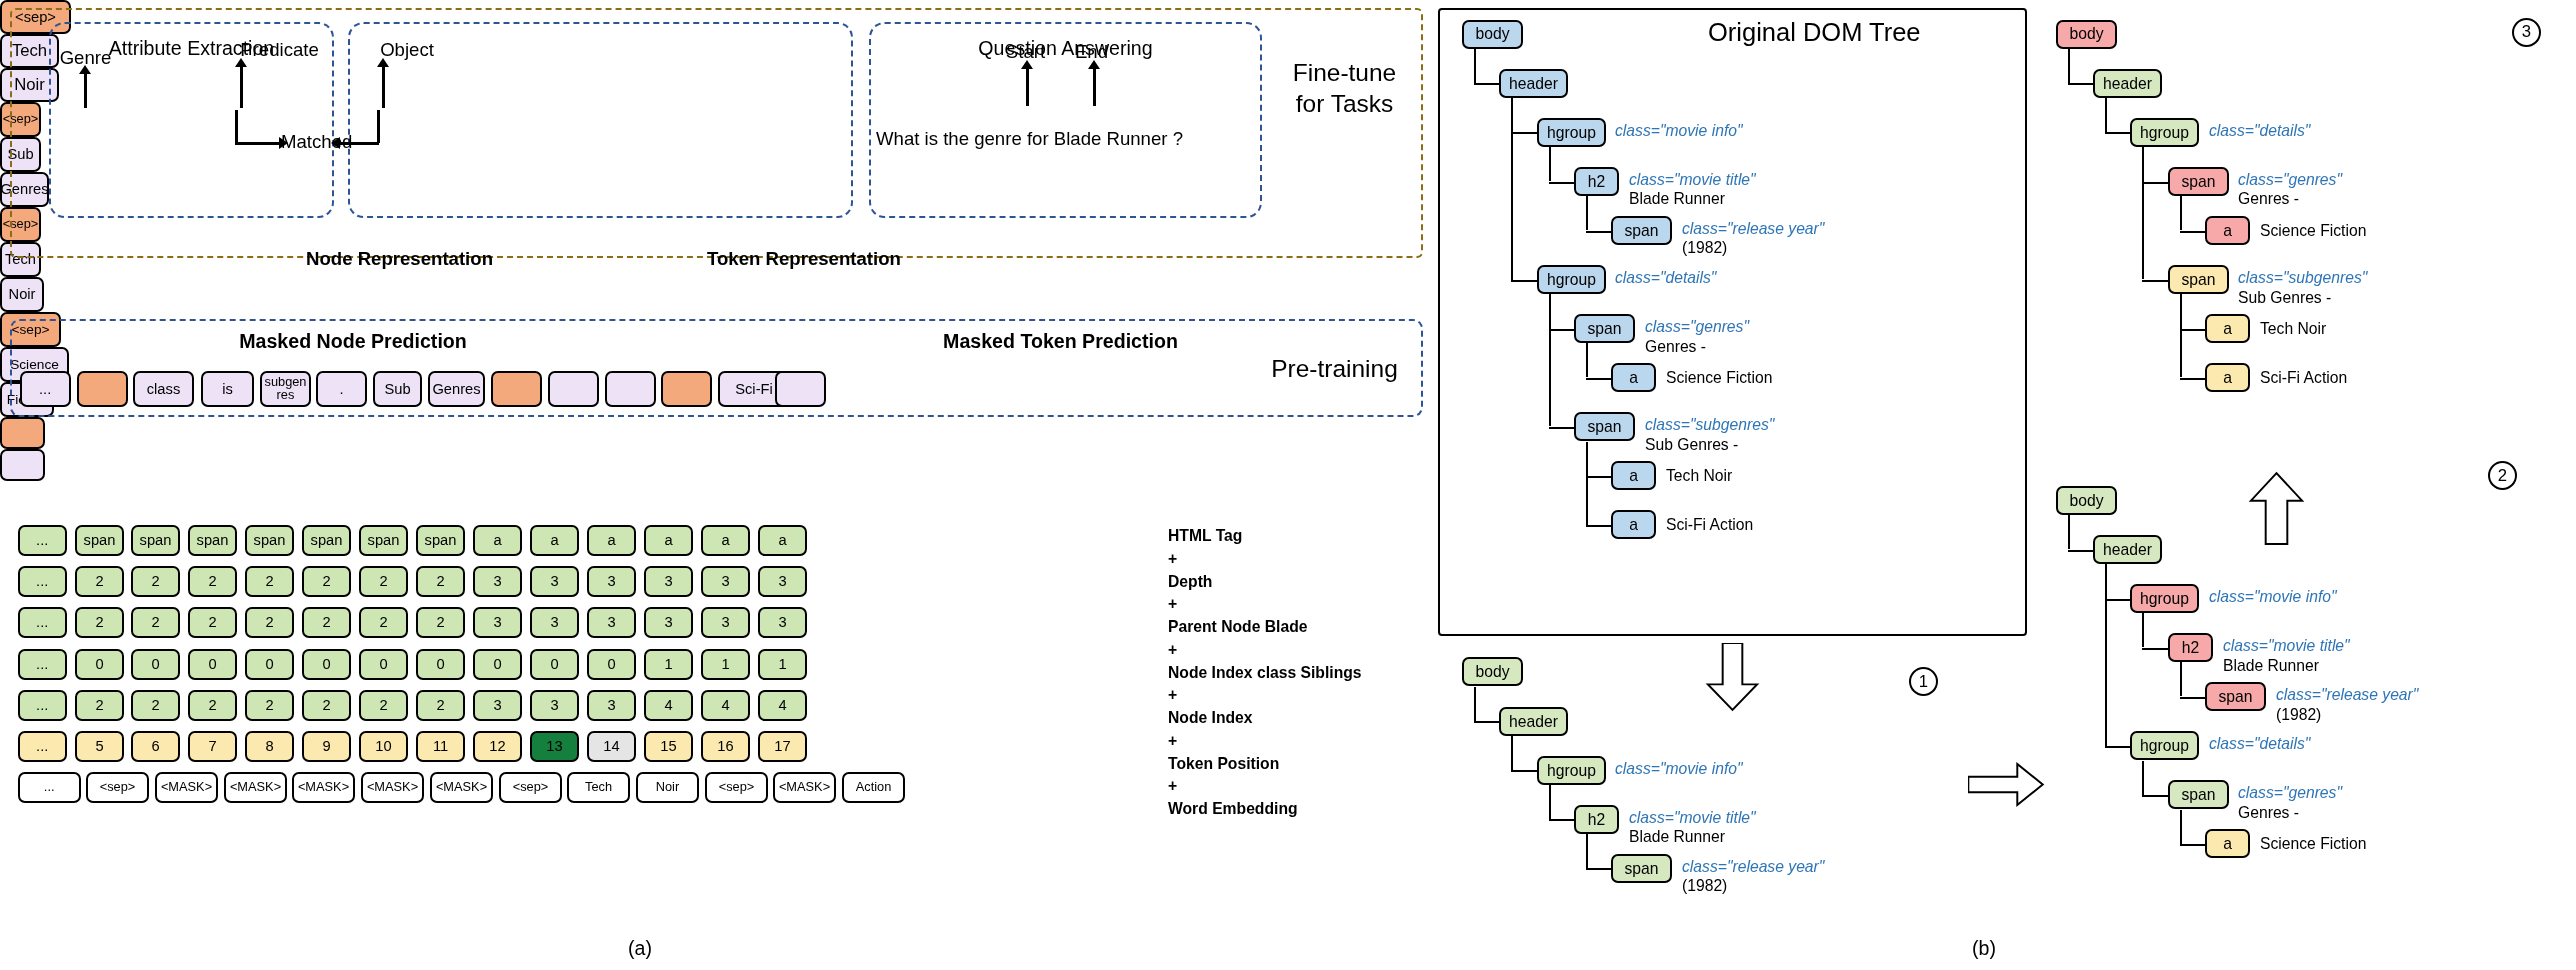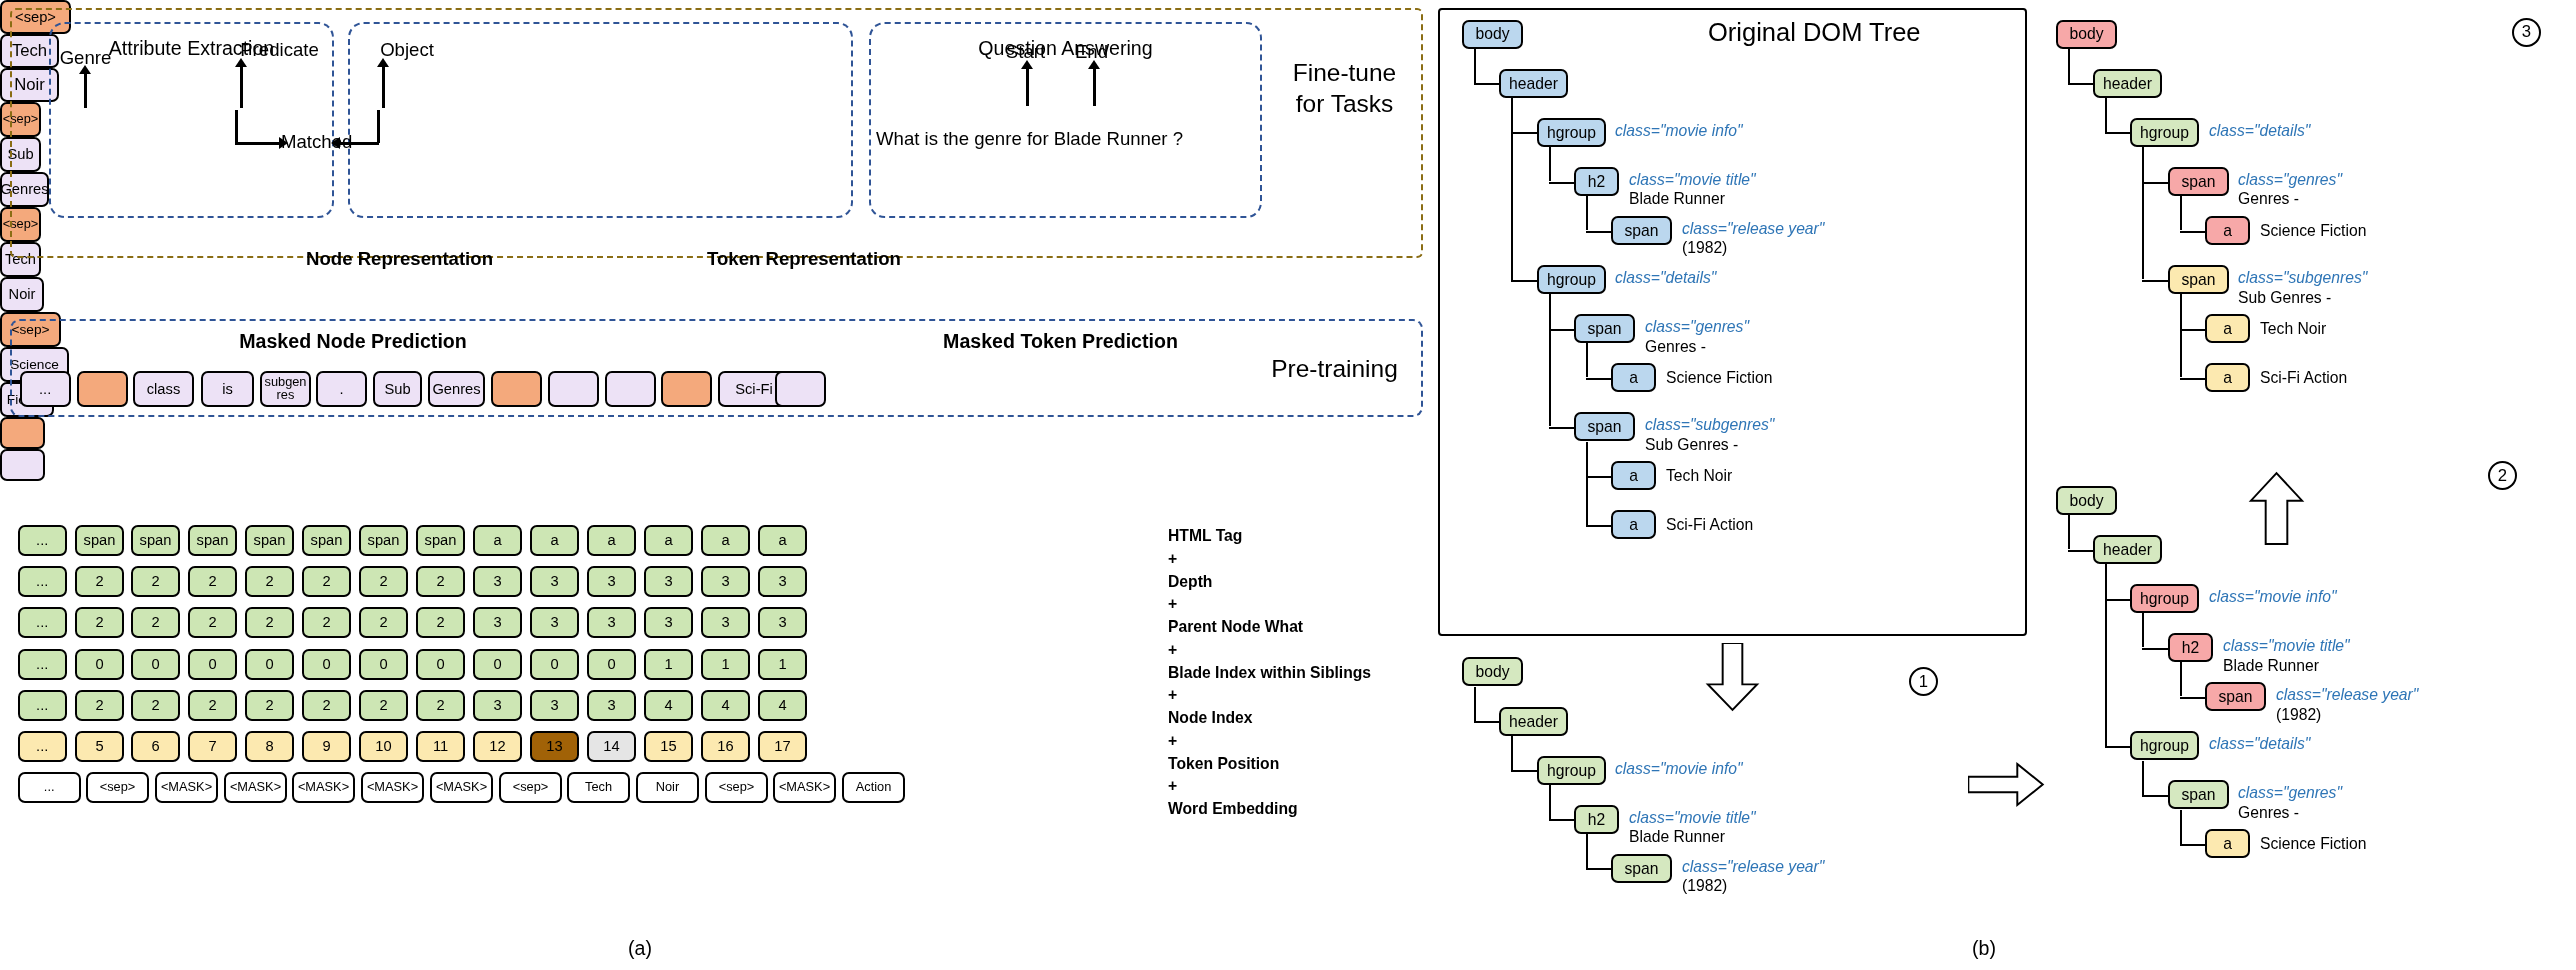--- a/index.html
+++ b/index.html
@@ -232,21 +232,21 @@
       <div class="tok" style="position: absolute; left: 758px; top: 690px; width: 49px; height: 31px; background: rgb(205, 230, 180); font-size: 14.7px;">4</div>
       <div class="tok" style="position: absolute; left: 17.7px; top: 731px; width: 49px; height: 31px; background: rgb(252, 233, 176); font-size: 14.7px;">...</div>
       <div class="tok" style="position: absolute; left: 75px; top: 731px; width: 49px; height: 31px; background: rgb(252, 233, 176); font-size: 14.7px;">5</div>
       <div class="tok" style="position: absolute; left: 131px; top: 731px; width: 49px; height: 31px; background: rgb(252, 233, 176); font-size: 14.7px;">6</div>
       <div class="tok" style="position: absolute; left: 188px; top: 731px; width: 49px; height: 31px; background: rgb(252, 233, 176); font-size: 14.7px;">7</div>
       <div class="tok" style="position: absolute; left: 245px; top: 731px; width: 49px; height: 31px; background: rgb(252, 233, 176); font-size: 14.7px;">8</div>
       <div class="tok" style="position: absolute; left: 302px; top: 731px; width: 49px; height: 31px; background: rgb(252, 233, 176); font-size: 14.7px;">9</div>
       <div class="tok" style="position: absolute; left: 359px; top: 731px; width: 49px; height: 31px; background: rgb(252, 233, 176); font-size: 14.7px;">10</div>
       <div class="tok" style="position: absolute; left: 416px; top: 731px; width: 49px; height: 31px; background: rgb(252, 233, 176); font-size: 14.7px;">11</div>
       <div class="tok" style="position: absolute; left: 473px; top: 731px; width: 49px; height: 31px; background: rgb(252, 233, 176); font-size: 14.7px;">12</div>
-      <div class="tok" style="position: absolute; left: 530px; top: 731px; width: 49px; height: 31px; background: #a16207; font-size: 14.7px;">13</div>
+      <div class="tok" style="position: absolute; left: 530px; top: 731px; width: 49px; height: 31px; background: #15803d; font-size: 14.7px;">13</div>
       <div class="tok" style="position: absolute; left: 587px; top: 731px; width: 49px; height: 31px; background: #e5e5e5; font-size: 14.7px;">14</div>
       <div class="tok" style="position: absolute; left: 644px; top: 731px; width: 49px; height: 31px; background: rgb(252, 233, 176); font-size: 14.7px;">15</div>
       <div class="tok" style="position: absolute; left: 701px; top: 731px; width: 49px; height: 31px; background: rgb(252, 233, 176); font-size: 14.7px;">16</div>
       <div class="tok" style="position: absolute; left: 758px; top: 731px; width: 49px; height: 31px; background: rgb(252, 233, 176); font-size: 14.7px;">17</div>
       <div class="tok" style="position: absolute; left: 17.7px; top: 772px; width: 63px; height: 31px; background: rgb(255, 255, 255); font-size: 12.8px;">...</div>
       <div class="tok" style="position: absolute; left: 86px; top: 772px; width: 63px; height: 31px; background: rgb(255, 255, 255); font-size: 12.8px;">&lt;sep&gt;</div>
       <div class="tok" style="position: absolute; left: 155px; top: 772px; width: 63px; height: 31px; background: rgb(255, 255, 255); font-size: 12.8px;">&lt;MASK&gt;</div>
       <div class="tok" style="position: absolute; left: 224px; top: 772px; width: 63px; height: 31px; background: rgb(255, 255, 255); font-size: 12.8px;">&lt;MASK&gt;</div>
       <div class="tok" style="position: absolute; left: 292px; top: 772px; width: 63px; height: 31px; background: rgb(255, 255, 255); font-size: 12.8px;">&lt;MASK&gt;</div>
       <div class="tok" style="position: absolute; left: 361px; top: 772px; width: 63px; height: 31px; background: rgb(255, 255, 255); font-size: 12.8px;">&lt;MASK&gt;</div>
@@ -257,23 +257,23 @@
       <div class="tok" style="position: absolute; left: 705px; top: 772px; width: 63px; height: 31px; background: rgb(255, 255, 255); font-size: 12.8px;">&lt;sep&gt;</div>
       <div class="tok" style="position: absolute; left: 773px; top: 772px; width: 63px; height: 31px; background: rgb(255, 255, 255); font-size: 12.8px;">&lt;MASK&gt;</div>
       <div class="tok" style="position: absolute; left: 842px; top: 772px; width: 63px; height: 31px; background: rgb(255, 255, 255); font-size: 12.8px;">Action</div>
     </div>
 
   <div id="sum-stack" class="plusstack" style="left:1168px; top:525px; width:255px;">
       <div>HTML Tag</div>
       <div>+</div>
       <div>Depth</div>
       <div>+</div>
-      <div>Parent Node What</div>
-      <div>+</div>
-      <div>Blade Index within Siblings</div>
+      <div>Parent Node Blade</div>
+      <div>+</div>
+      <div>Node Index class Siblings</div>
       <div>+</div>
       <div>Node Index</div>
       <div>+</div>
       <div>Token Position</div>
       <div>+</div>
       <div>Word Embedding</div>
     </div>
 
   <div class="lbl" style="left:628px; top:937px; font-size:19.6px;">(a)</div>
 

